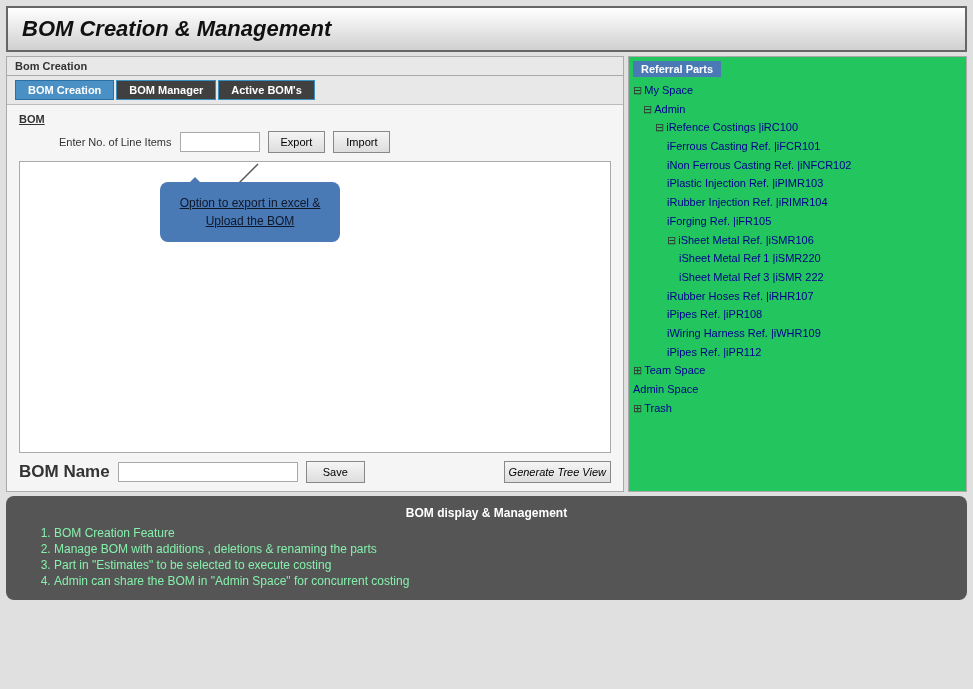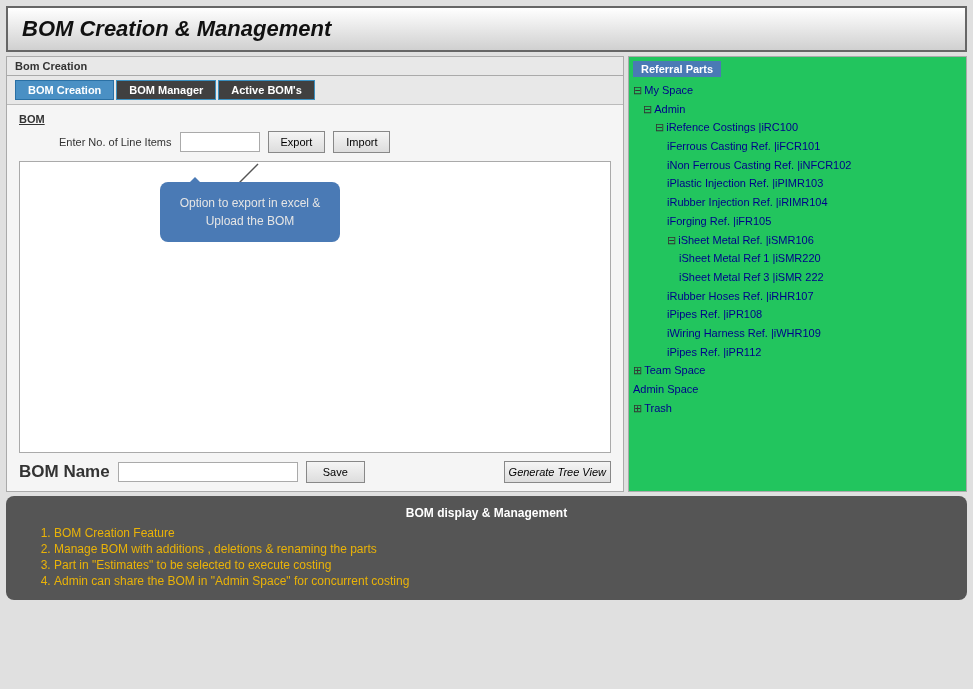--- a/index.html
+++ b/index.html
@@ -133,27 +133,28 @@
       position: relative;
       margin-bottom: 8px;
     }
 
     
     .tooltip-bubble {
       position: absolute;
       top: 20px;
       left: 140px;
       background: #4a7ab5;
-      color: #e5e5e5;
+      color: #0f172a;
       padding: 12px 18px;
       border-radius: 8px;
       font-size: 12px;
       text-align: center;
       line-height: 1.5;
       max-width: 180px;
+      text-decoration: underline;
     }
 
     .tooltip-bubble::before {
       content: '';
       position: absolute;
       top: -10px;
       left: 30px;
       border: 5px solid transparent;
       border-bottom-color: #4a7ab5;
     }
@@ -251,21 +252,21 @@
       margin-bottom: 6px;
       color: white;
     }
 
     .bottom-panel ol {
       padding-left: 24px;
     }
 
     .bottom-panel ol li {
       margin-bottom: 2px;
-      color: #eab308;
+      color: #86efac;
     }
   </style>
 </head>
 <body>
 
 <div class="title-bar">BOM Creation &amp; Management</div>
 
 <div class="main-layout">
 
   <div class="left-panel">

